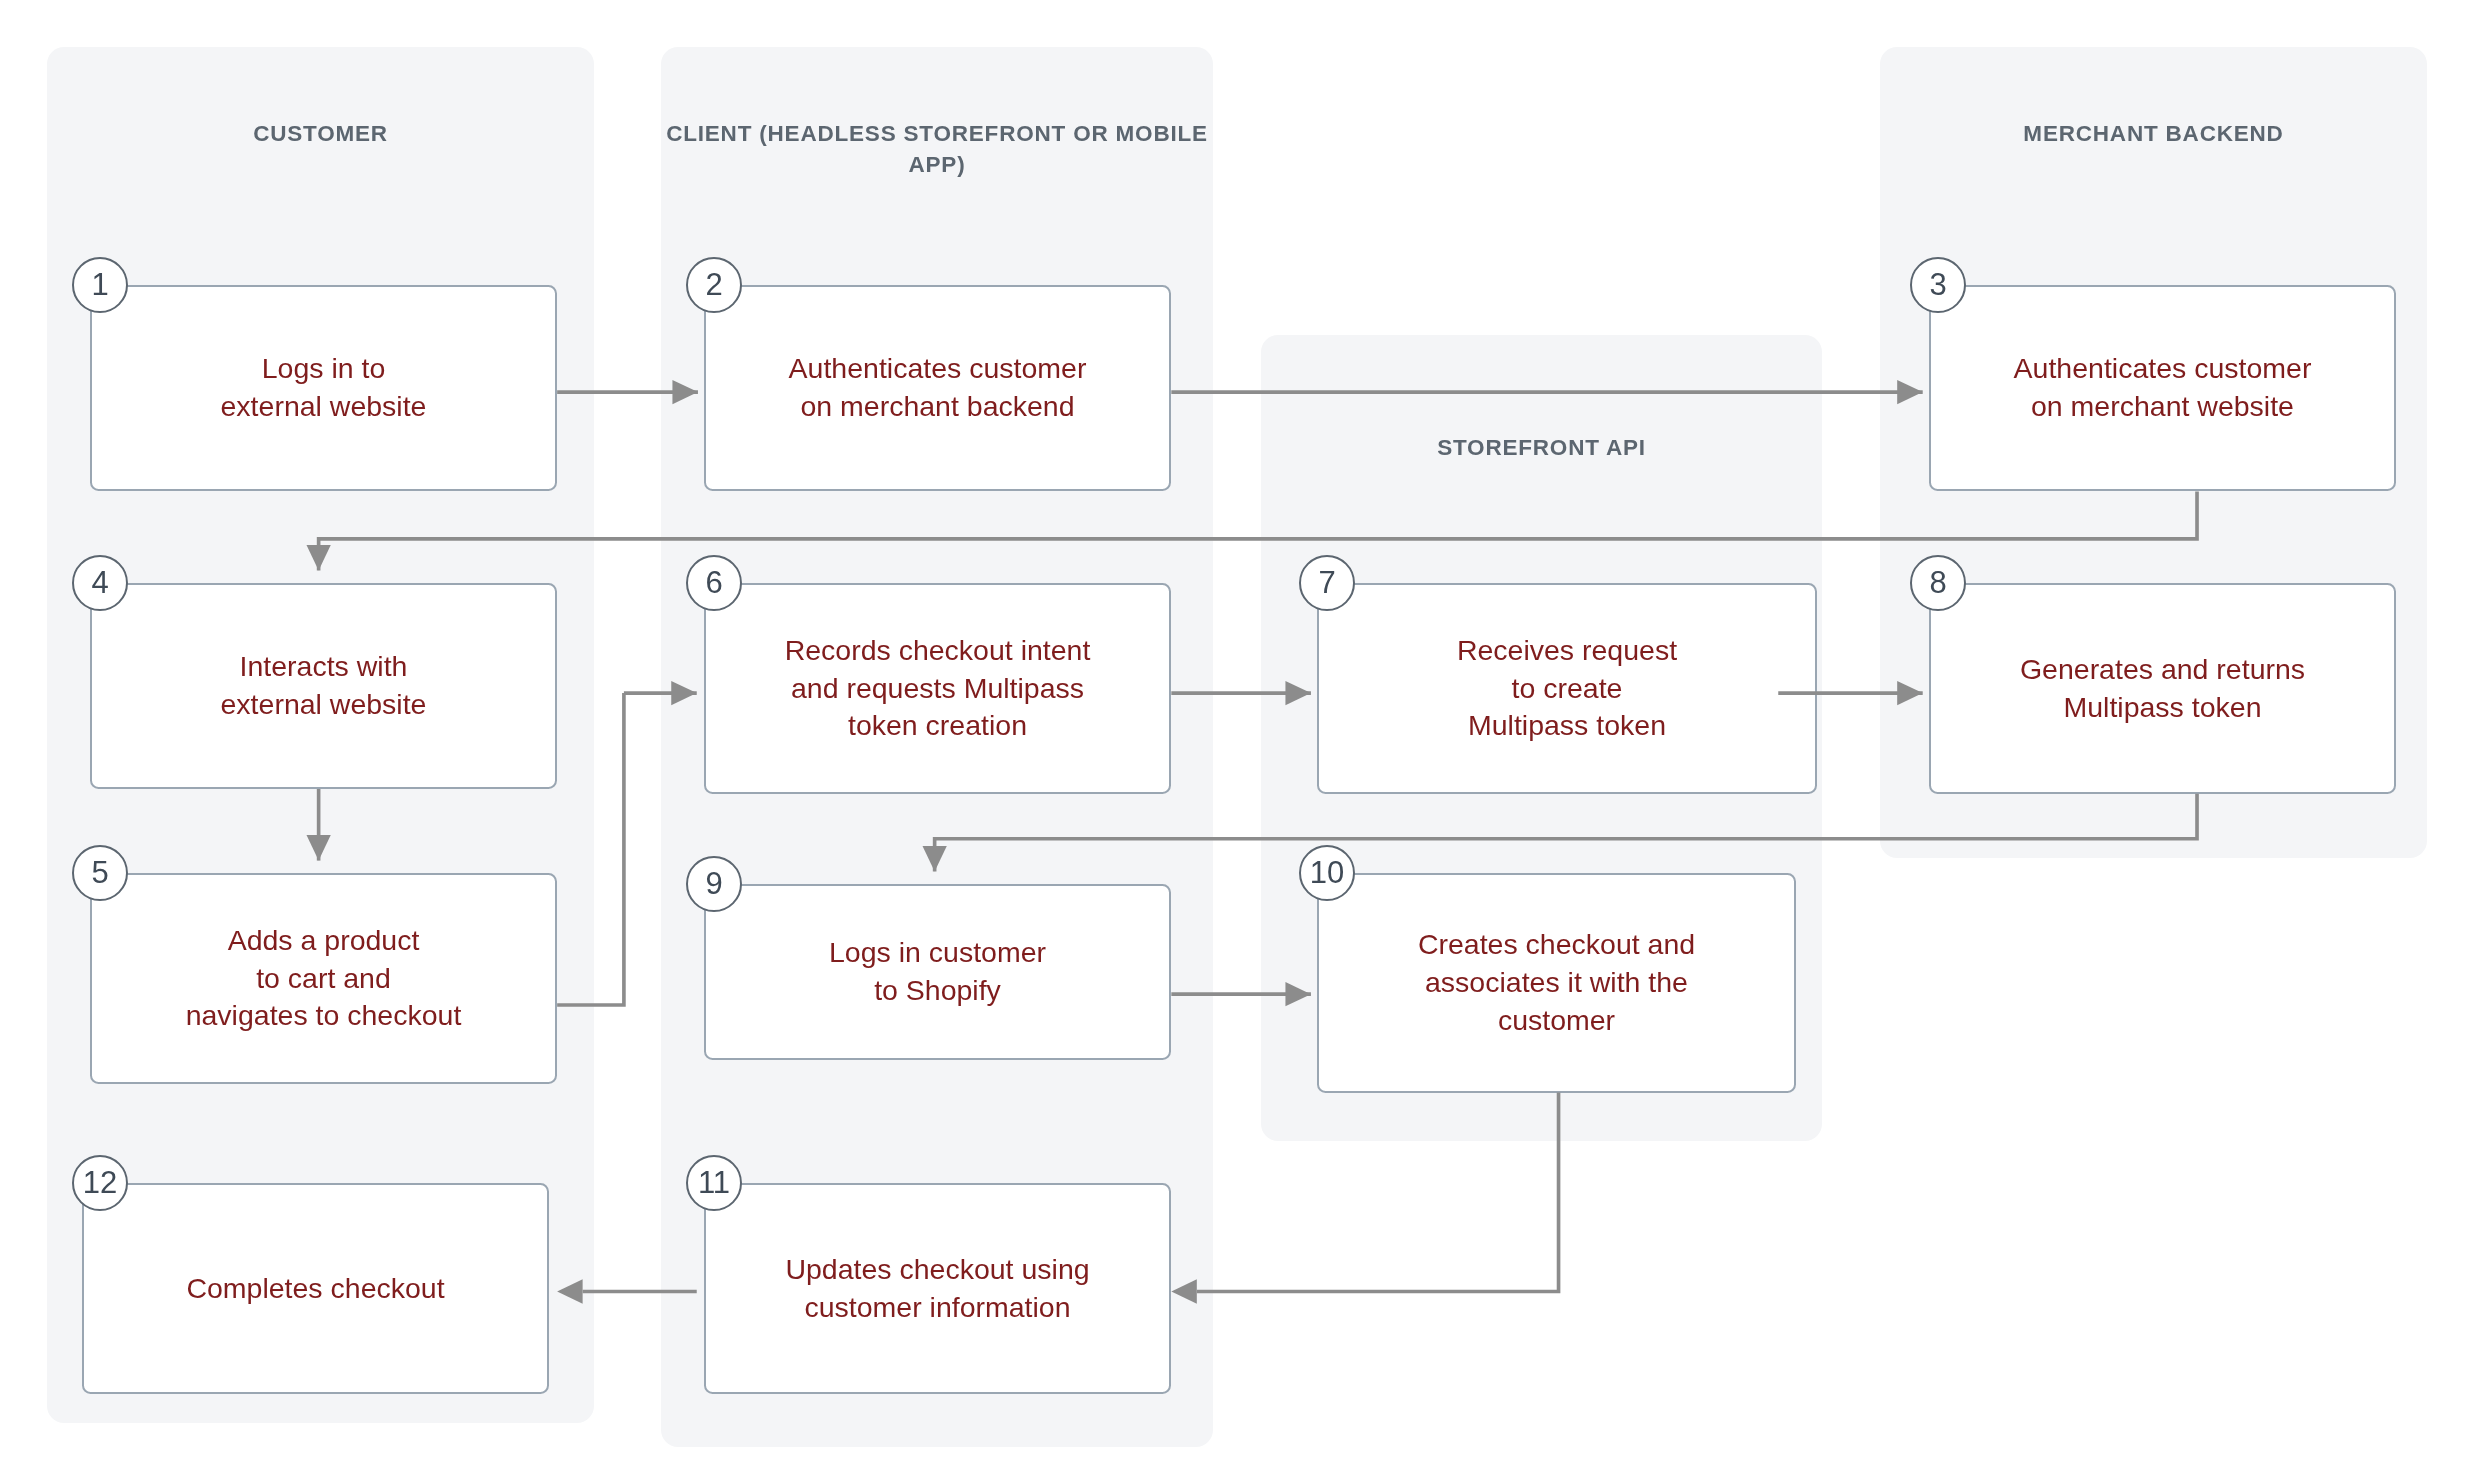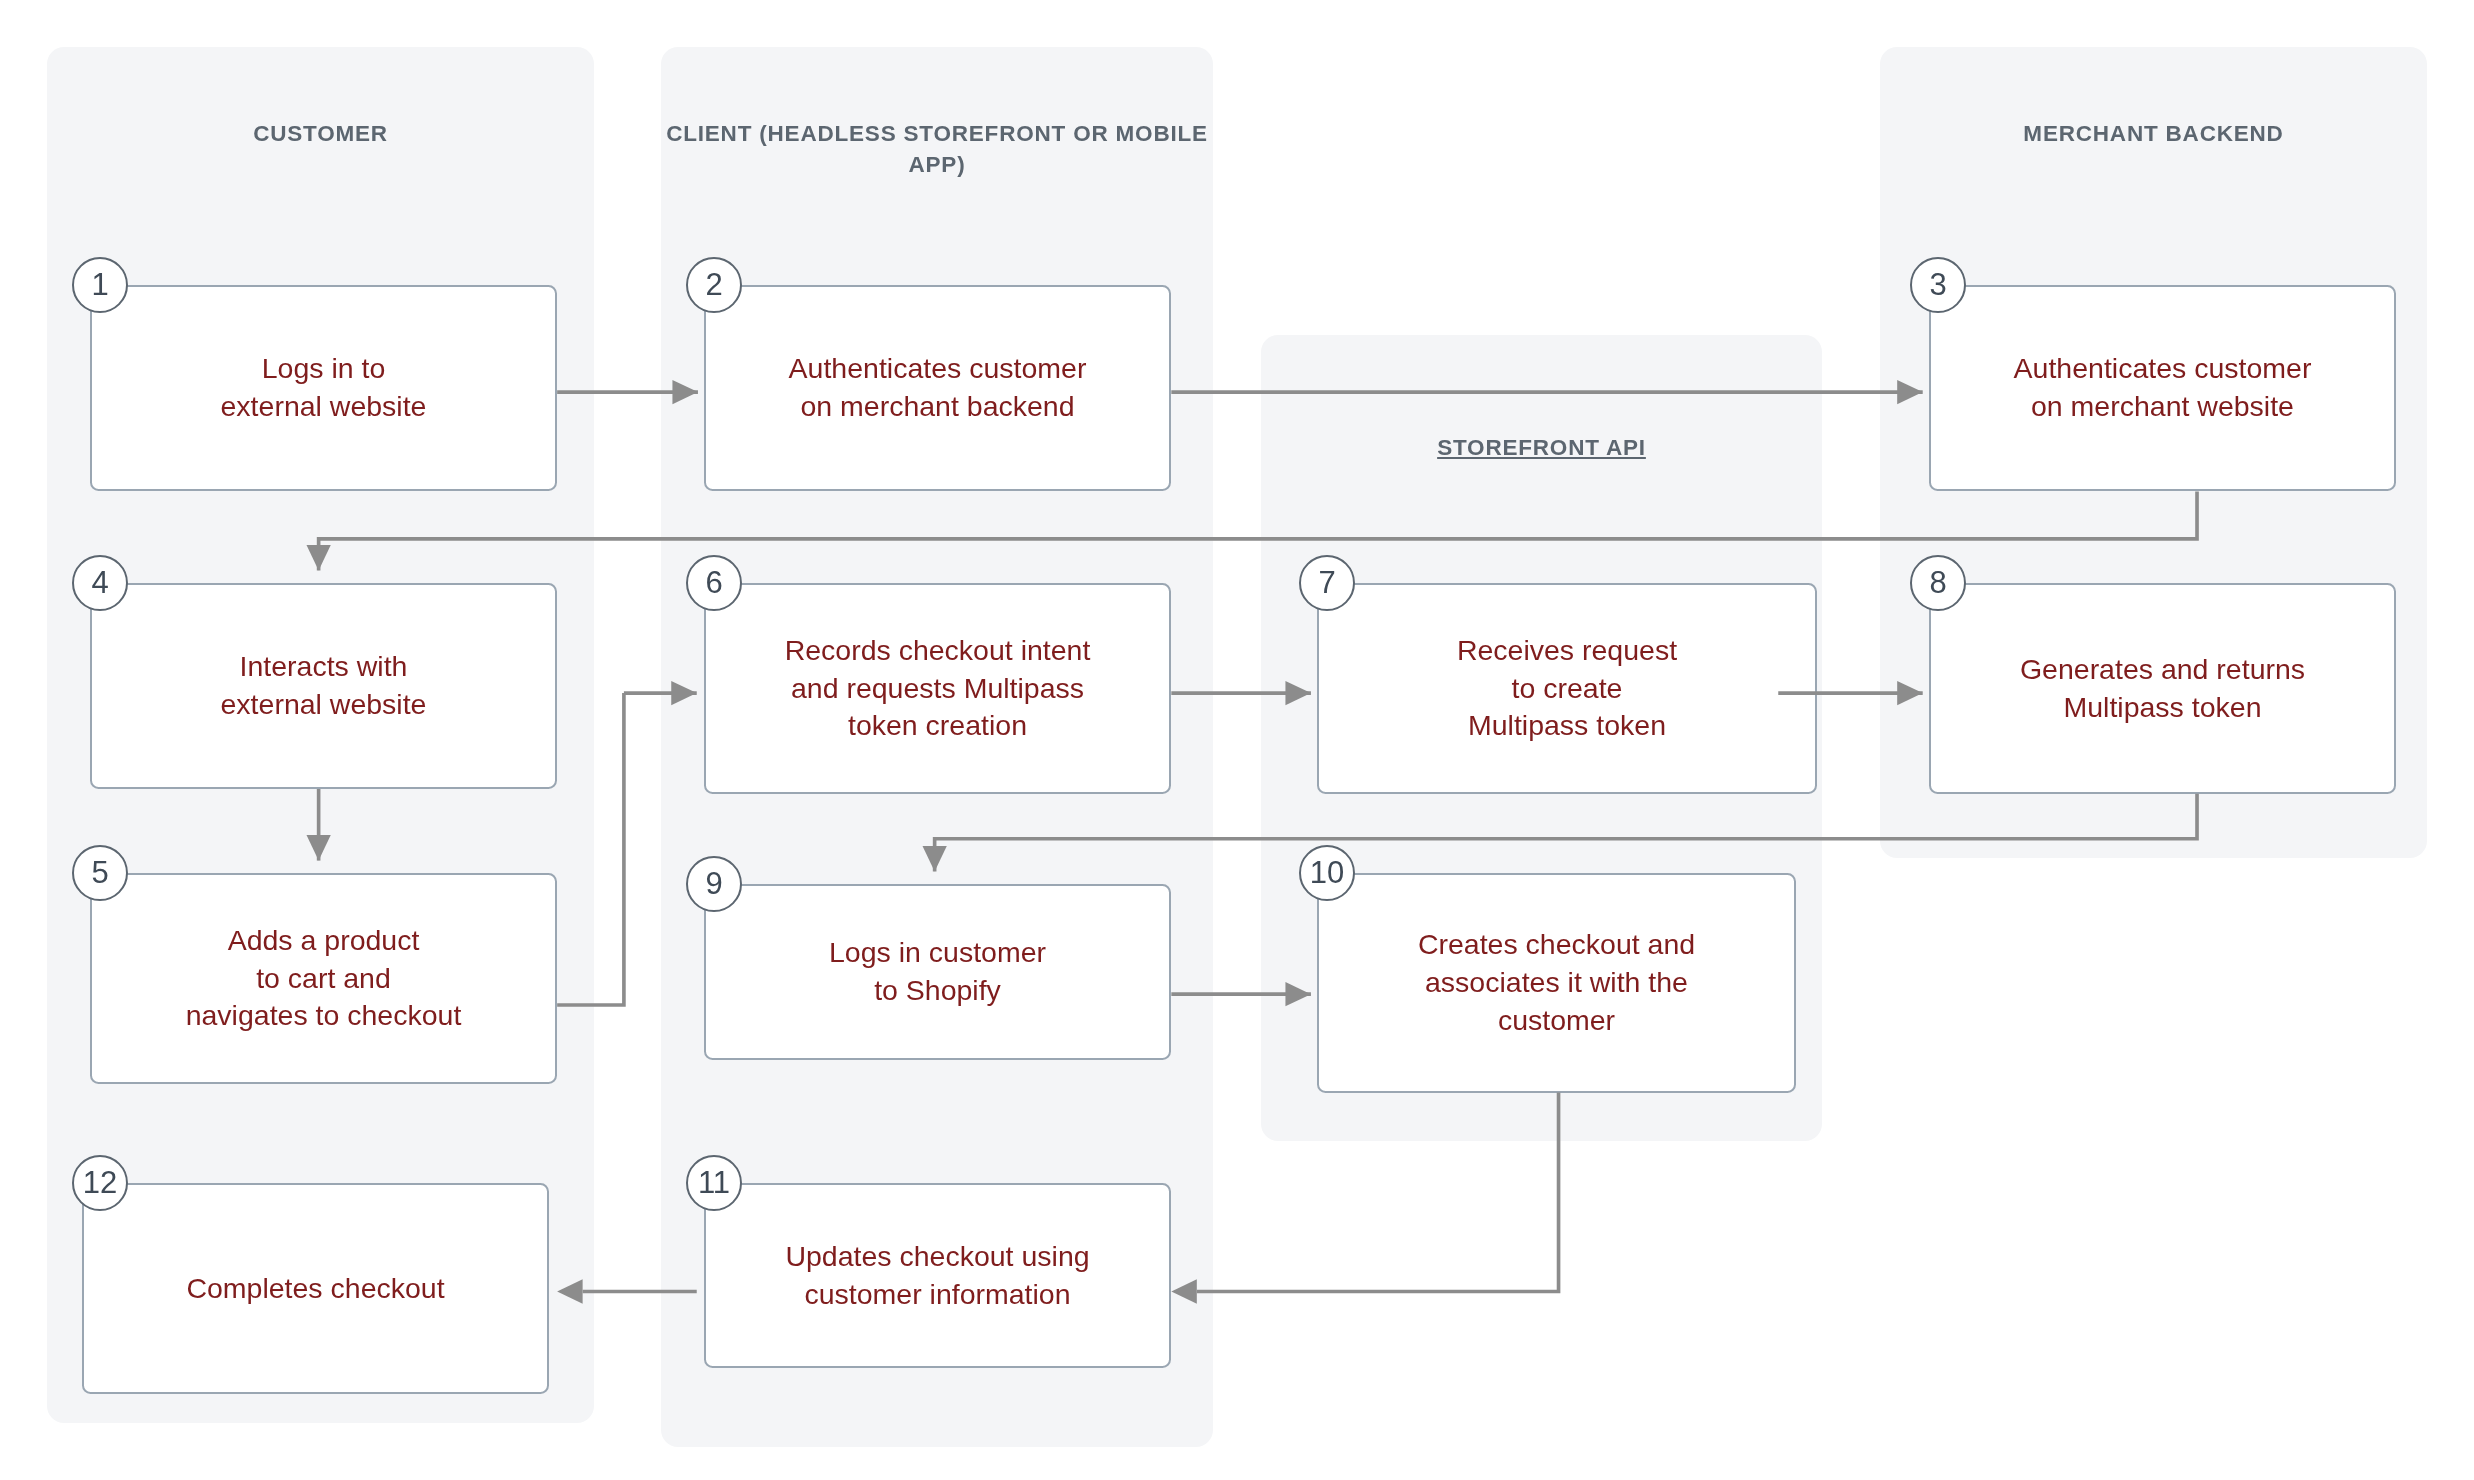--- a/index.html
+++ b/index.html
@@ -73,21 +73,21 @@
 
   <div class="lane" style="left:47px;top:47px;width:547px;height:1376px;"></div>
   <div class="lane" style="left:661px;top:47px;width:552px;height:1400px;"></div>
   <div class="lane" style="left:1261px;top:335px;width:561px;height:806px;"></div>
   <div class="lane" style="left:1880px;top:47px;width:547px;height:811px;"></div>
 
   <div class="lane-title" style="left:47px;top:118px;width:547px;">CUSTOMER</div>
   <div class="lane-title" style="left:661px;top:118px;width:552px;">CLIENT
 (HEADLESS STOREFRONT OR
 MOBILE APP)</div>
-  <div class="lane-title" style="left:1261px;top:432px;width:561px;text-decoration:underline;">STOREFRONT API</div>
+  <div class="lane-title" style="left:1261px;top:432px;width:561px;">STOREFRONT API</div>
   <div class="lane-title" style="left:1880px;top:118px;width:547px;">MERCHANT BACKEND</div>
 
   <svg id="wires" viewBox="0 0 4078 2439">
 
     <path d="M 918 646 L 1150 646"></path>
     <polygon points="1150,646 1108,626 1108,666"></polygon>
 
     <path d="M 1930 646 L 3168 646"></path>
     <polygon points="3168,646 3126,626 3126,666"></polygon>
 
@@ -177,21 +177,21 @@
   </div>
   <div class="badge" style="left:686px;top:856px;">9</div>
 
   <div class="step" style="left:1317px;top:873px;width:479px;height:220px;">
     <div class="step-text">Creates checkout and
 associates it with the
 customer</div>
   </div>
   <div class="badge" style="left:1299px;top:845px;">10</div>
 
-  <div class="step" style="left:704px;top:1183px;width:467px;height:185px;">
+  <div class="step" style="left:704px;top:1183px;width:467px;height:211px;">
     <div class="step-text">Updates checkout using
 customer information</div>
   </div>
   <div class="badge" style="left:686px;top:1155px;">11</div>
 
   <div class="step" style="left:82px;top:1183px;width:467px;height:211px;">
     <div class="step-text">Completes checkout</div>
   </div>
   <div class="badge" style="left:72px;top:1155px;">12</div>
 

